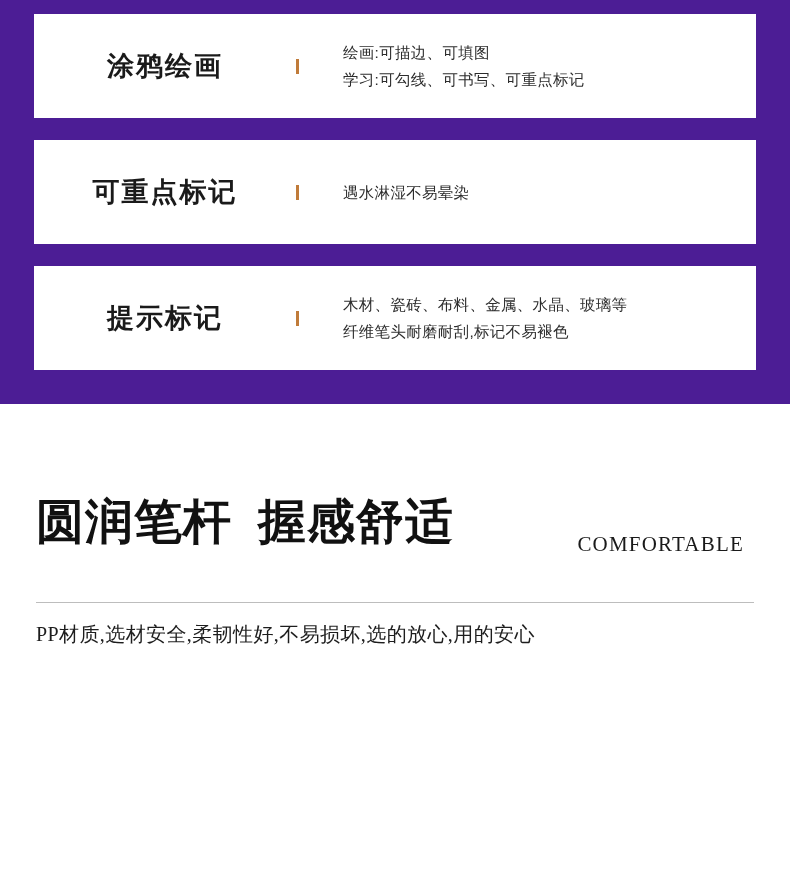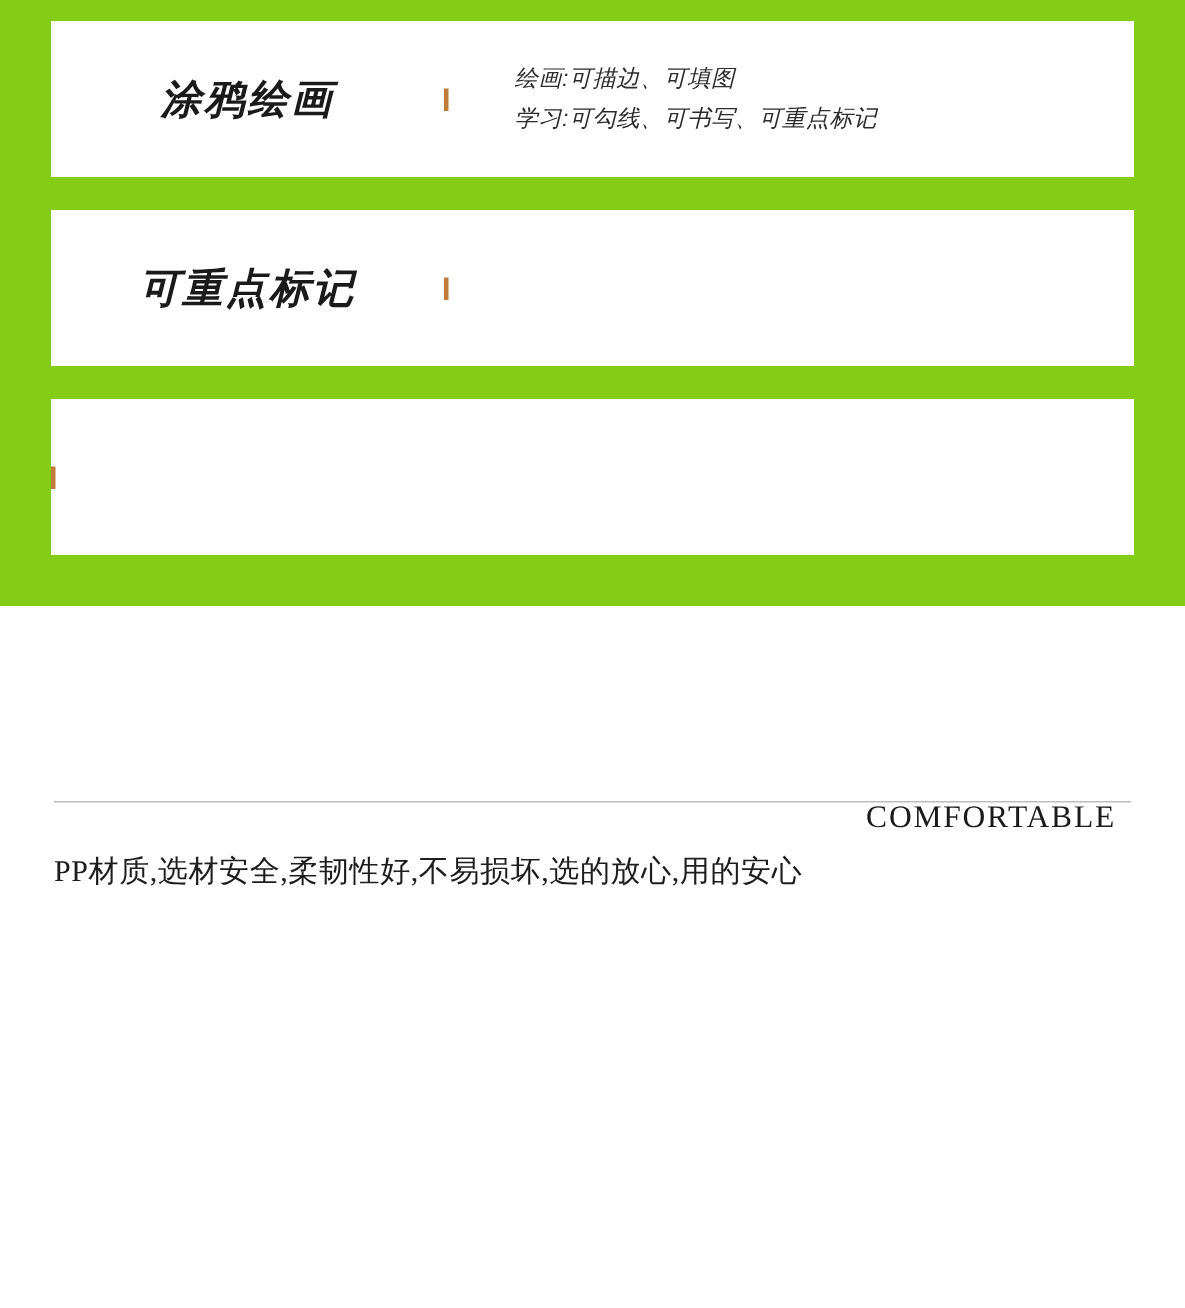--- a/index.html
+++ b/index.html
@@ -14,25 +14,24 @@
     overflow: hidden;
   }
   .page {
     width: 790px;
     height: 872px;
     position: relative;
   }
 
   
   .feature-section {
-    background: #84cc16;
+    background: #4c1d95;
     padding: 14px 34px 0 34px;
     height: 404px;
     box-sizing: border-box;
-    font-style: italic;
   }
   .feature-card {
     background: #ffffff;
     height: 104px;
     margin-bottom: 22px;
     display: flex;
     align-items: center;
     box-sizing: border-box;
   }
   .feature-title-wrap {
@@ -100,21 +99,21 @@
     letter-spacing: 1.2px;
     color: #1a1a1a;
     margin-top: 36px;
   }
   .rule {
     margin-top: 46px;
     border-top: 1px solid #bdbdbd;
     width: 718px;
   }
   .subcopy {
-    margin-top: 32px;
+    margin-top: 18px;
     font-family: "Liberation Serif", serif;
     font-size: 20px;
     letter-spacing: 0.4px;
     color: #1d1d1d;
     white-space: nowrap;
   }
 </style>
 </head>
 <body>
 
@@ -132,30 +131,41 @@
         <div>学习:可勾线、可书写、可重点标记</div>
       </div>
     </div>
 
     <div class="feature-card">
       <div class="feature-title-wrap">
         <span class="feature-title">可重点标记</span>
       </div>
       <div class="divider-bar"></div>
       <div class="feature-desc">
+        <div>遇水淋湿不易晕染</div>
       </div>
     </div>
 
     <div class="feature-card">
+      <div class="feature-title-wrap">
+        <span class="feature-title">提示标记</span>
+      </div>
       <div class="divider-bar"></div>
+      <div class="feature-desc">
+        <div>木材、瓷砖、布料、金属、水晶、玻璃等</div>
+        <div>纤维笔头耐磨耐刮,标记不易褪色</div>
+      </div>
     </div>
 
   </div>
 
   <div class="bottom-section">
     <div class="headline-row">
       <div class="eyebrow">COMFORTABLE</div>
+      <div class="headline">
+        <span>圆润笔杆</span><span class="gap"></span><span>握感舒适</span>
+      </div>
     </div>
     <div class="rule"></div>
     <div class="subcopy">PP材质,选材安全,柔韧性好,不易损坏,选的放心,用的安心</div>
   </div>
 
 </div>
 
 </body></html>

